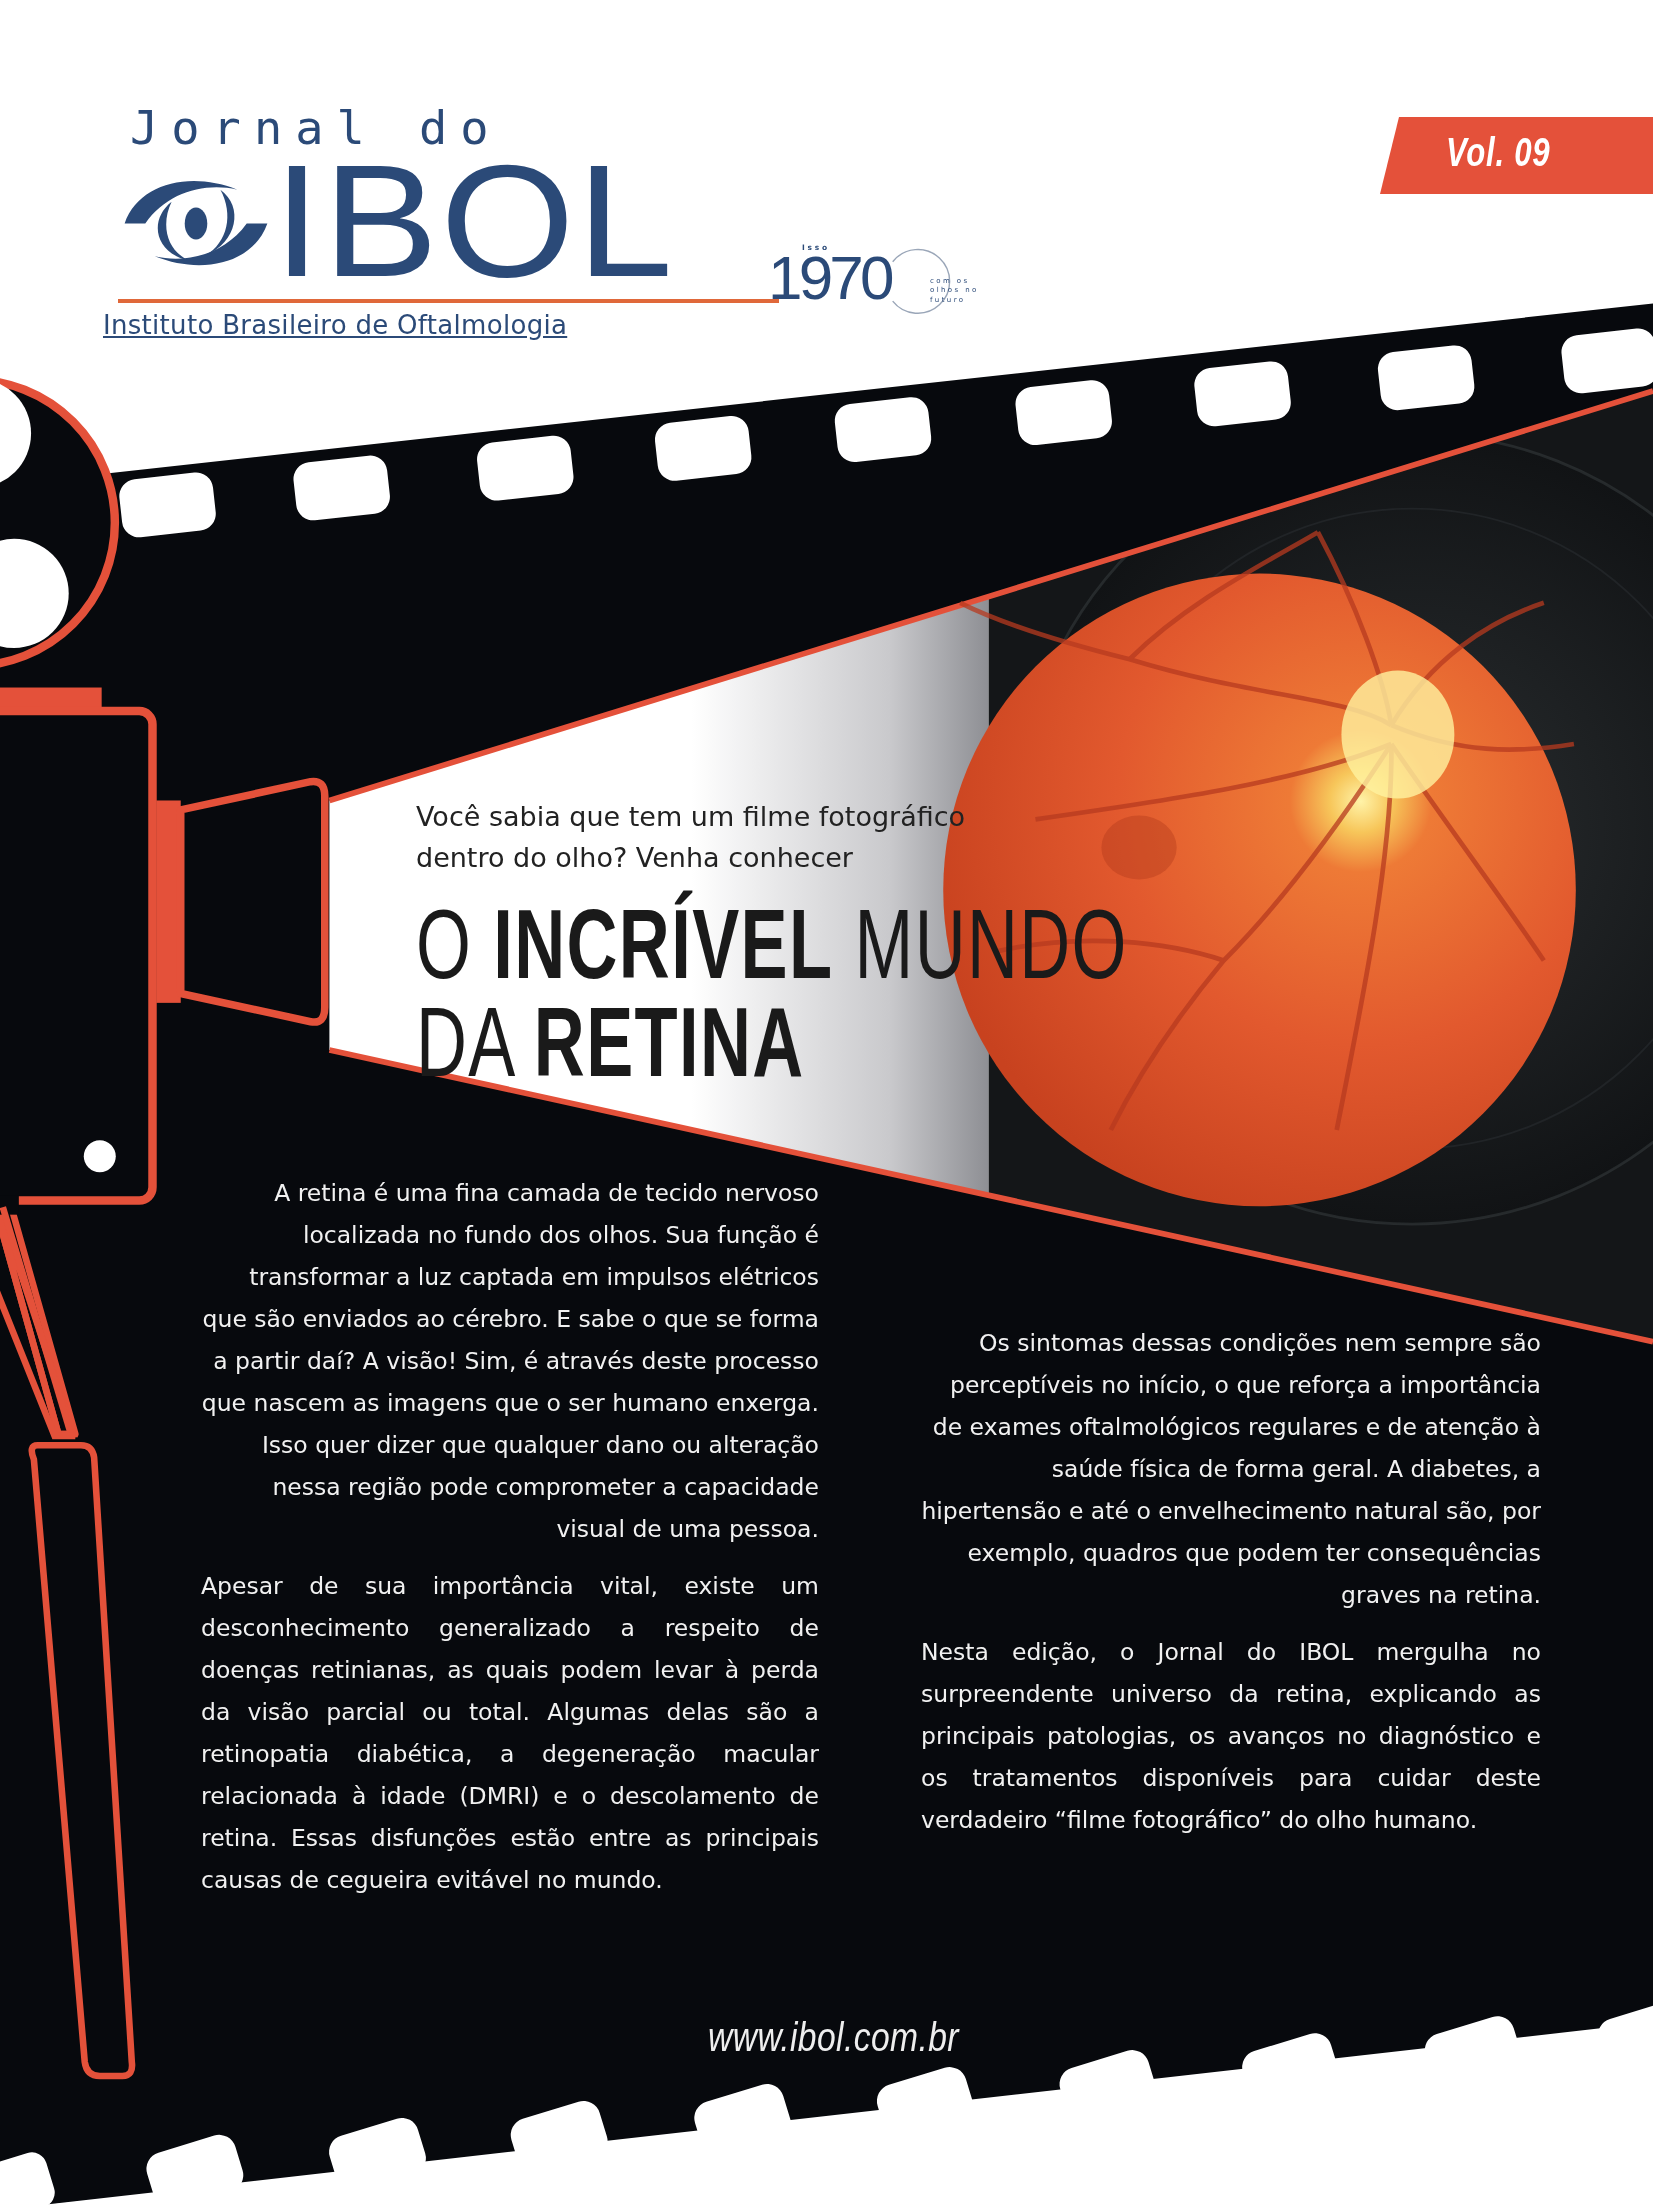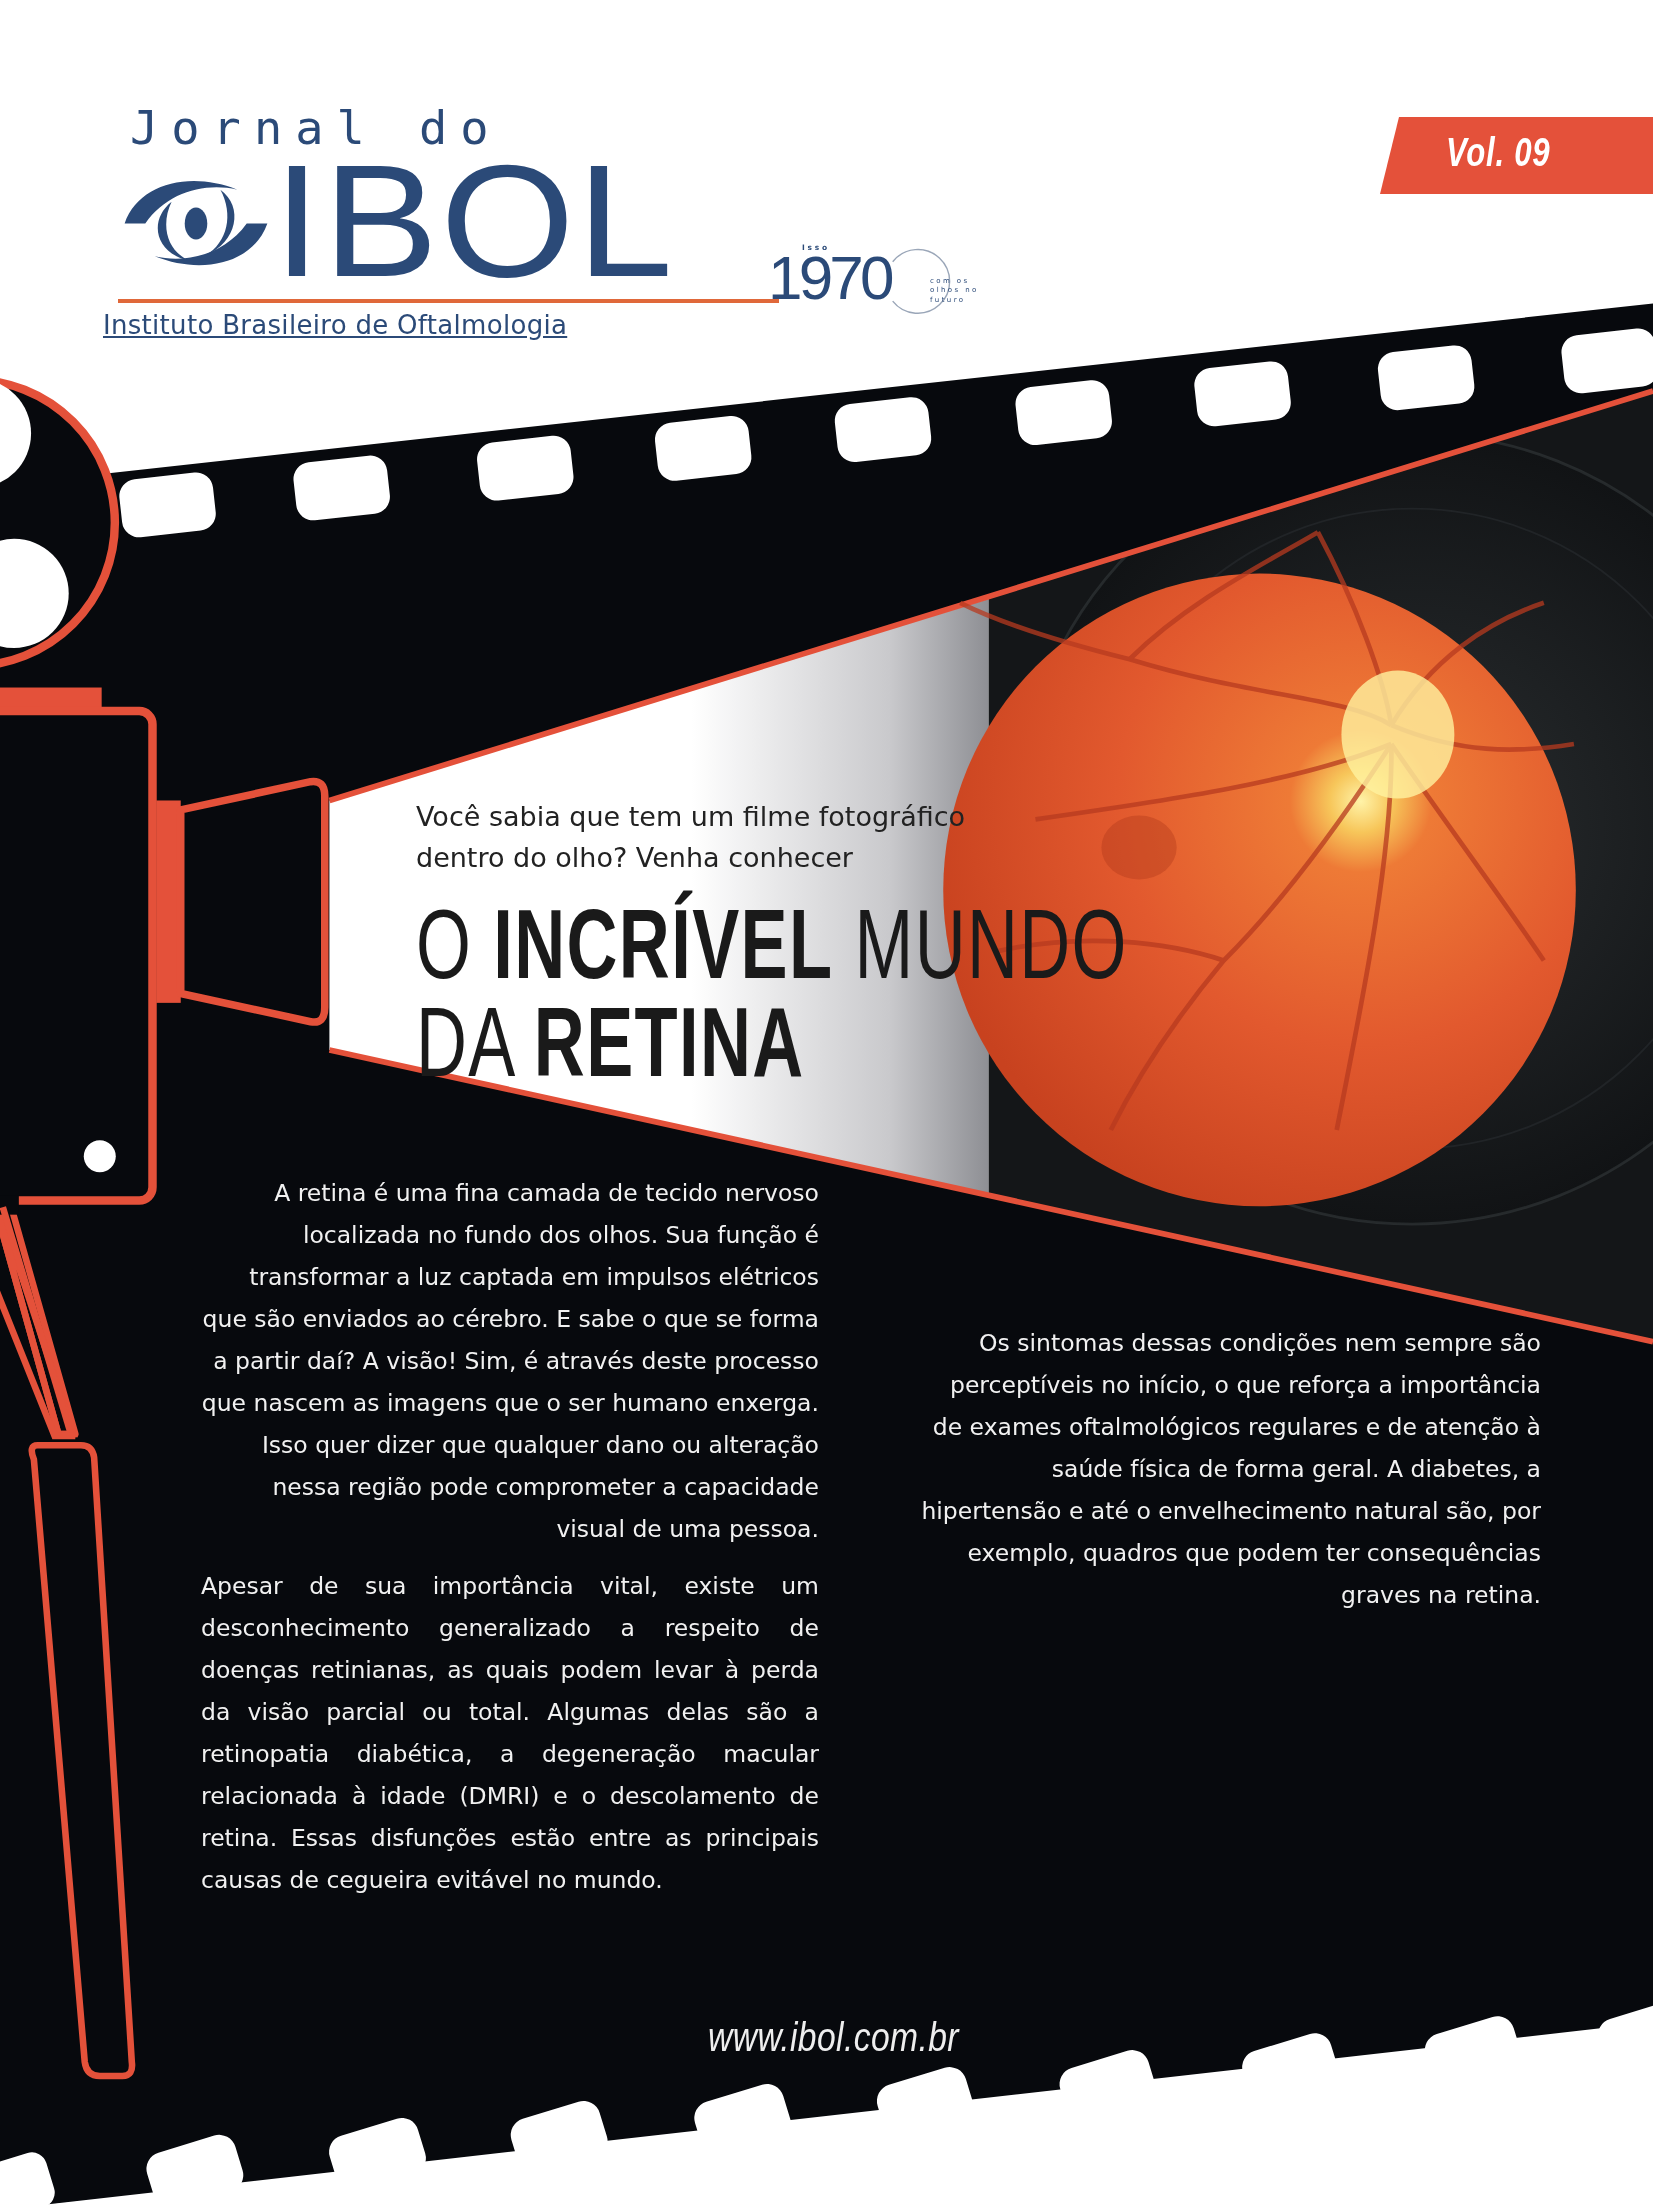--- a/index.html
+++ b/index.html
@@ -233,16 +233,17 @@
   </div>
 </div>
 
 <div class="abs col col-left">
   <p>A retina é uma fina camada de tecido nervoso localizada no fundo dos olhos. Sua função é transformar a luz captada em impulsos elétricos que são enviados ao cérebro. E sabe o que se forma a partir daí? A visão! Sim, é através deste processo que nascem as imagens que o ser humano enxerga. Isso quer dizer que qualquer dano ou alteração nessa região pode comprometer a capacidade visual de uma pessoa.</p>
   <p>Apesar de sua importância vital, existe um desconhecimento generalizado a respeito de doenças retinianas, as quais podem levar à perda da visão parcial ou total. Algumas delas são a retinopatia diabética, a degeneração macular relacionada à idade (DMRI) e o descolamento de retina. Essas disfunções estão entre as principais causas de cegueira evitável no mundo.</p>
 </div>
 
 <div class="abs col col-right">
   <p>Os sintomas dessas condições nem sempre são perceptíveis no início, o que reforça a importância de exames oftalmológicos regulares e de atenção à saúde física de forma geral. A diabetes, a hipertensão e até o envelhecimento natural são, por exemplo, quadros que podem ter consequências graves na retina.</p>
+  <p>Nesta edição, o Jornal do IBOL mergulha no surpreendente universo da retina, explicando as principais patologias, os avanços no diagnóstico e os tratamentos disponíveis para cuidar deste verdadeiro “filme fotográfico” do olho humano.</p>
 </div>
 
 <div class="abs footer-url">www.ibol.com.br</div>
 
 
 </body></html>

